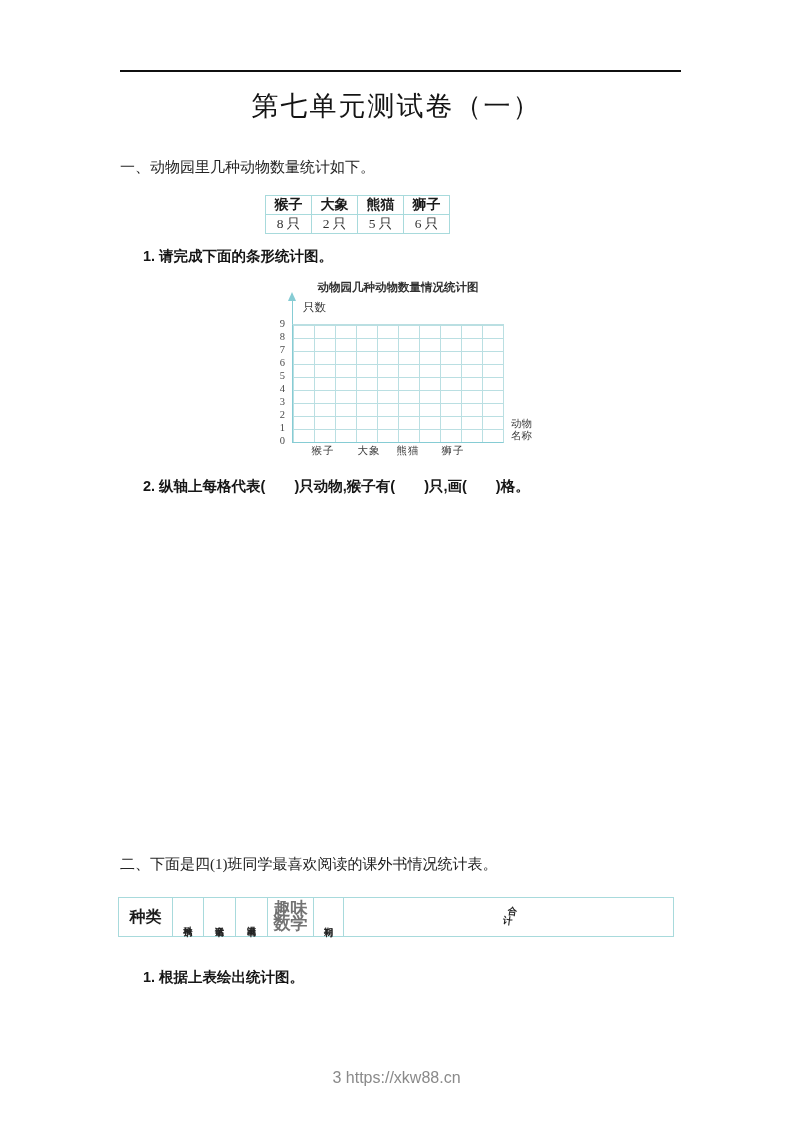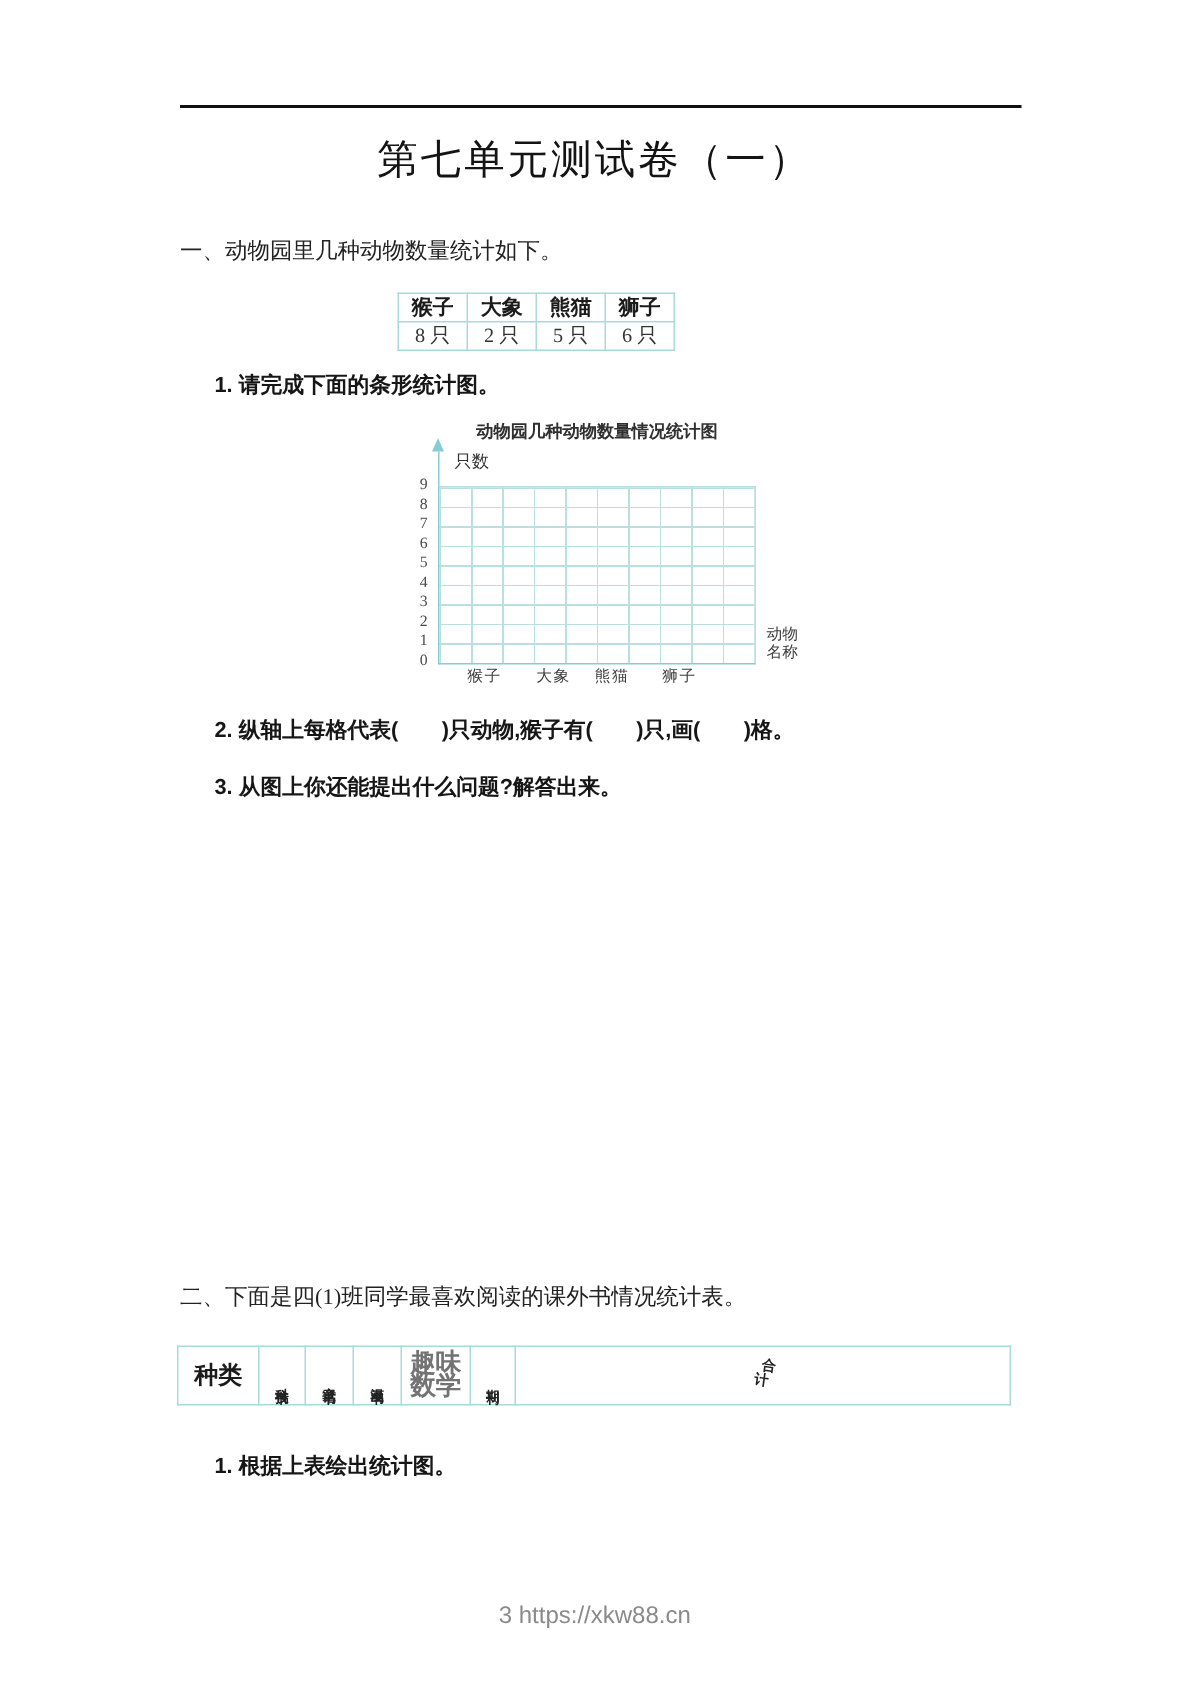--- a/index.html
+++ b/index.html
@@ -128,21 +128,20 @@
         <div class="xcat" style="left: 15px;">猴子</div>
         <div class="xcat" style="left: 61px;">大象</div>
         <div class="xcat" style="left: 100px;">熊猫</div>
         <div class="xcat" style="left: 145px;">狮子</div>
       </div>
     <div class="abs x-axis-title">动物名称</div>
   </div>
 
   <div class="abs question" style="left:143px;top:477px;">2. 纵轴上每格代表(　　)只动物,猴子有(　　)只,画(　　)格。</div>
 
-  <div class="abs question" style="left:143px;top:515px;">3. 从图上你还能提出什么问题?解答出来。</div>
 
   <div class="abs sec-heading" style="left:120px;top:855px;">二、下面是四(1)班同学最喜欢阅读的课外书情况统计表。</div>
 
   <table class="abs reading-table">
     <colgroup>
       <col style="width:54px">
         <col style="width:31px">
         <col style="width:32px">
       <col style="width:32px">
         <col style="width:46px">

